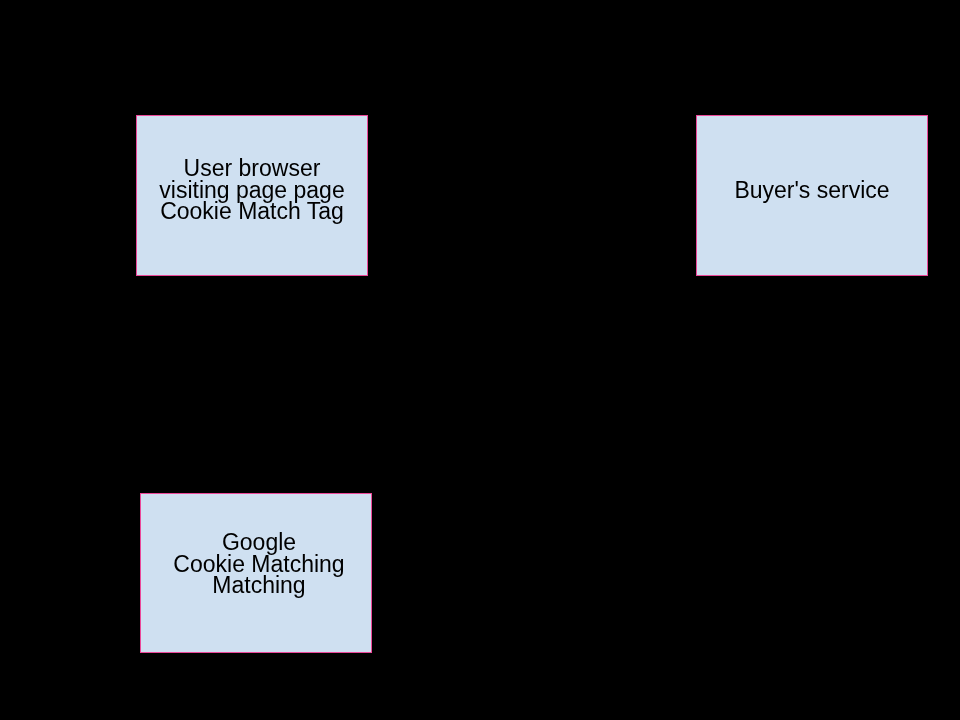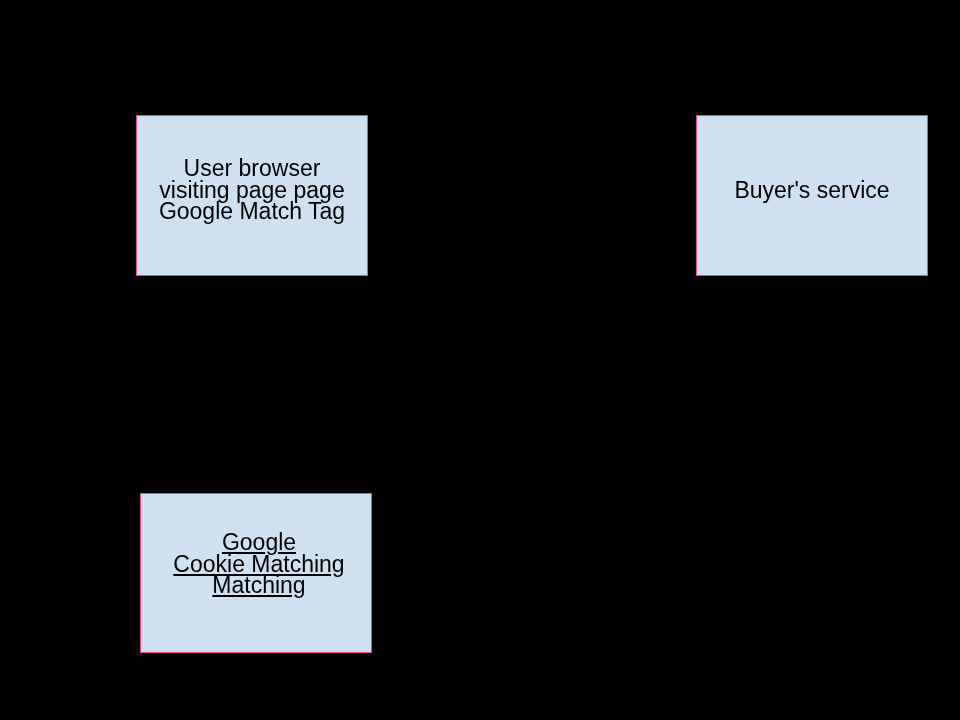--- a/index.html
+++ b/index.html
@@ -58,32 +58,31 @@
 
   
   #node-google-cms {
     left: 140px;
     top: 493px;
     width: 232px;
     height: 160px;
     justify-content: flex-start;
     padding-top: 38px;
     padding-left: 6px;
-    text-decoration: underline;
   }
 </style>
 </head>
 <body>
 
 <div id="canvas">
 
   <div class="node" id="node-user-browser">
     <span class="node-label">User browser</span>
     <span class="node-label">visiting page page</span>
-    <span class="node-label">Google Match Tag</span>
+    <span class="node-label">Cookie Match Tag</span>
   </div>
 
   <div class="node" id="node-buyers-service">
     <span class="node-label">Buyer's service</span>
   </div>
 
   <div class="node" id="node-google-cms">
     <span class="node-label">Google</span>
     <span class="node-label">Cookie Matching</span>
     <span class="node-label">Matching</span>

